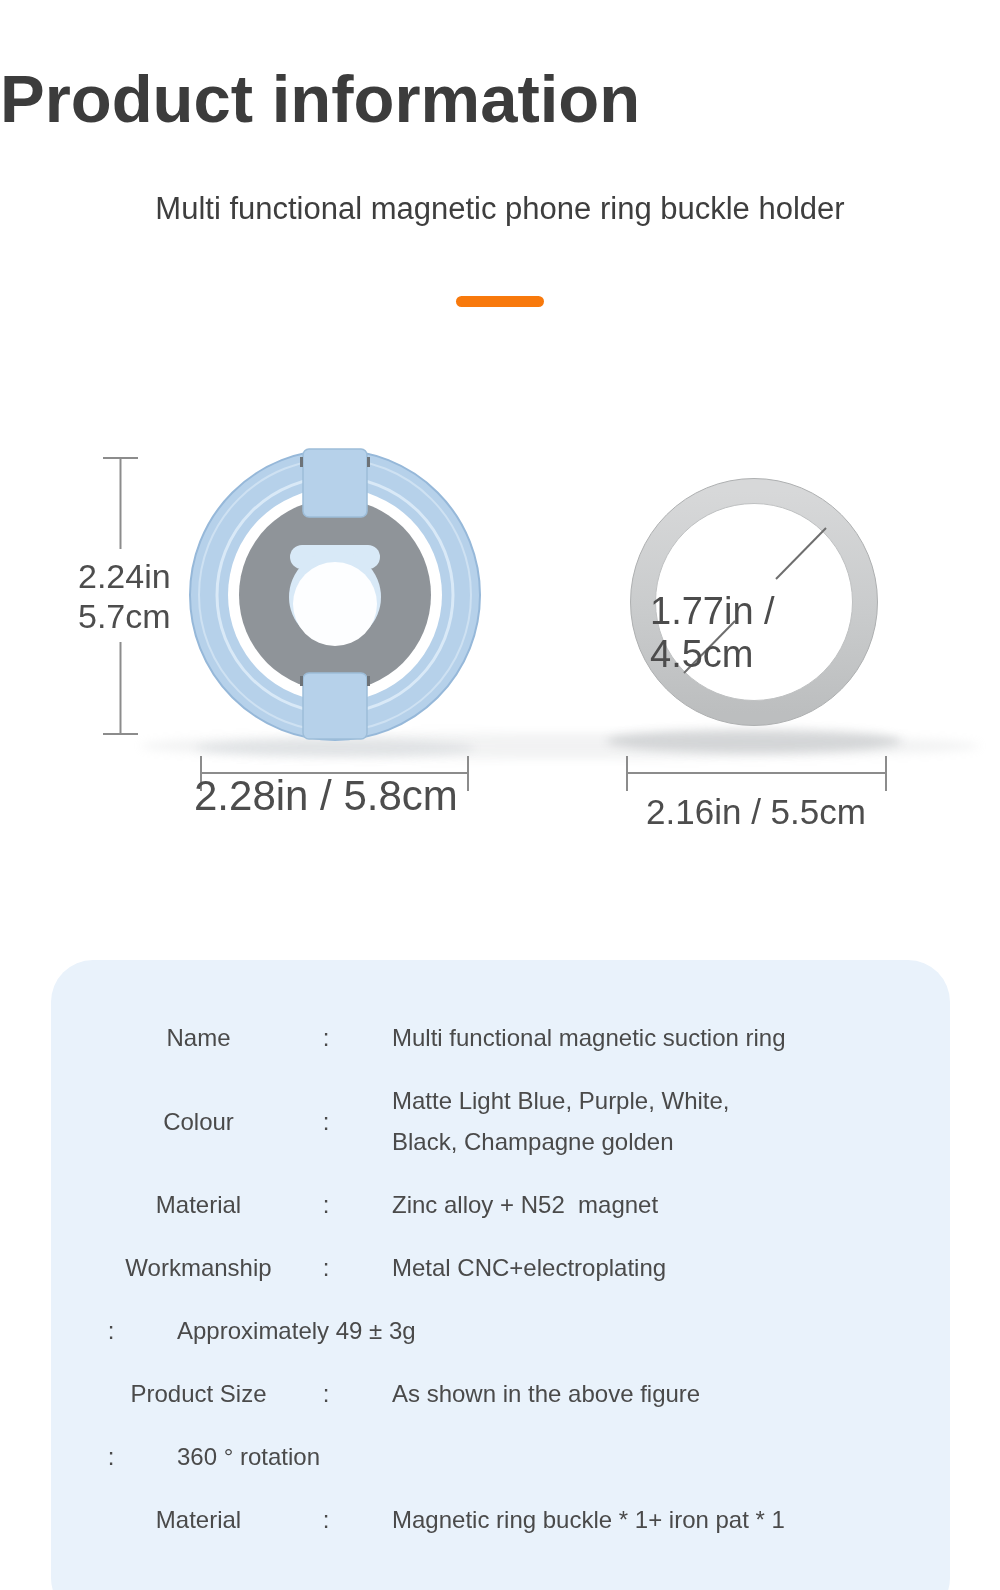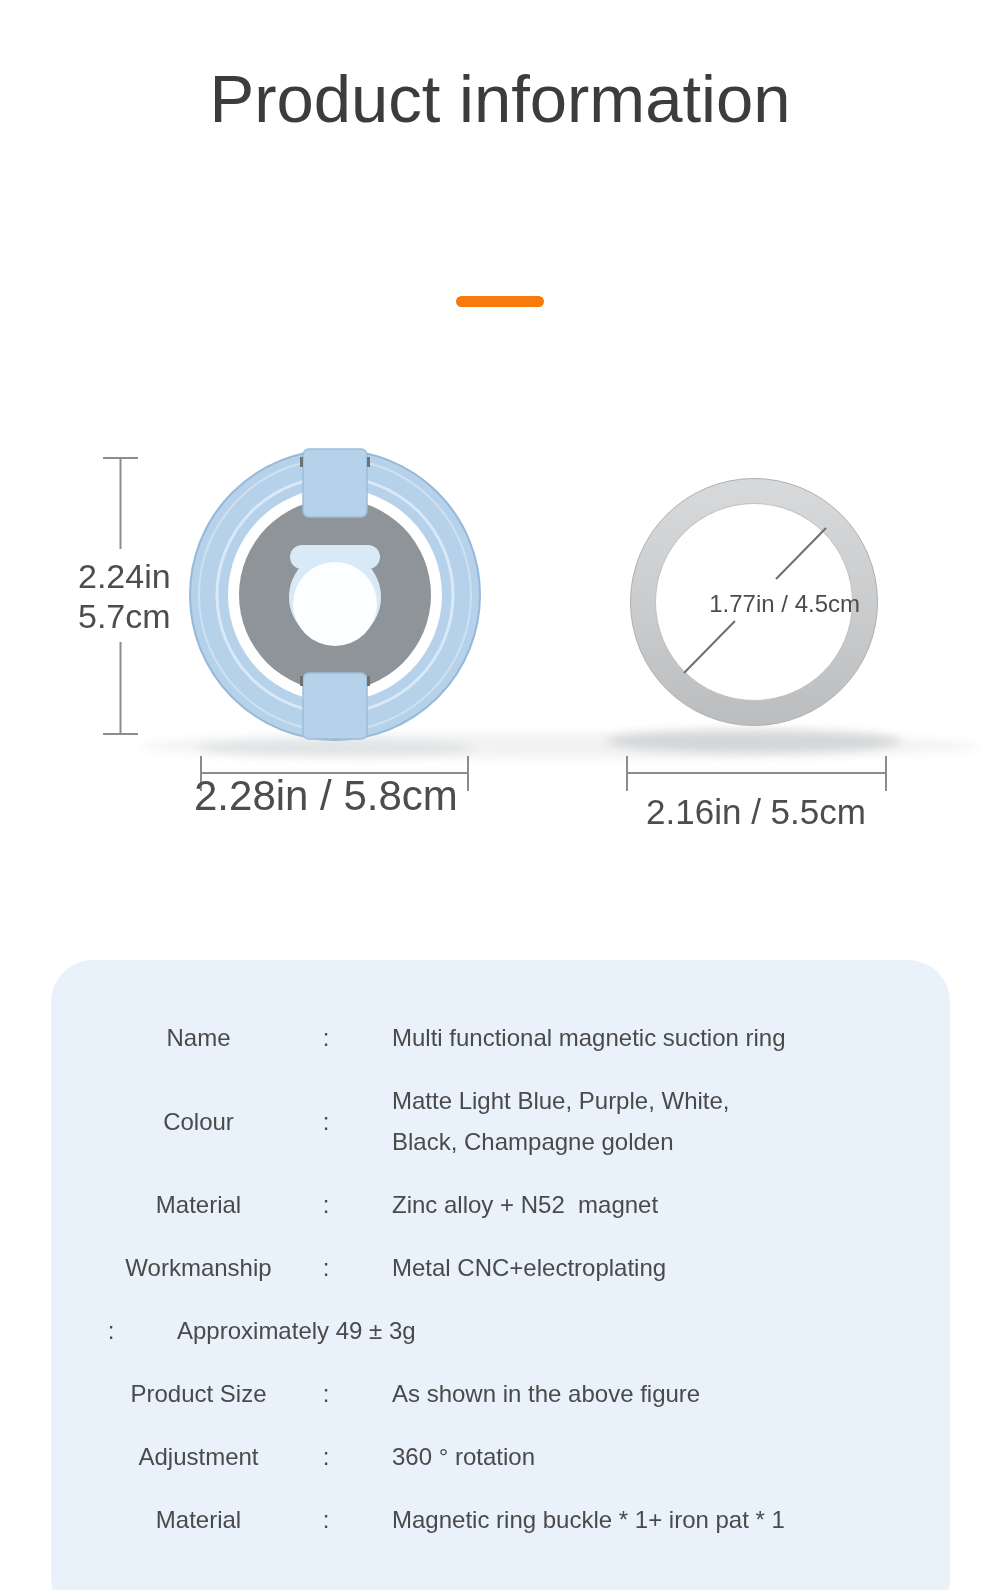--- a/index.html
+++ b/index.html
@@ -5,41 +5,41 @@
   html, body { margin: 0; padding: 0; }
   body {
     width: 1000px; height: 1590px; overflow: hidden;
     background: #ffffff;
     font-family: "Liberation Sans", sans-serif;
   }
   .canvas { position: relative; width: 1000px; height: 1590px; }
 
   .title {
     position: absolute; top: 62px; left: 0; width: 100%;
-    text-align: center; font-size: 67px; font-weight: 400;
+    font-size: 67px; font-weight: 700;
     color: #3c3c3c; line-height: 1.1;
   }
   .subtitle {
     position: absolute; top: 191px; left: 0; width: 100%;
     text-align: center; font-size: 31px; font-weight: 400;
     color: #3e3e3e;
   }
   .divider {
     position: absolute; top: 296px; left: 456px;
     width: 88px; height: 11px; border-radius: 6px;
     background: #f8790c;
   }
 
   .figure-svg { position: absolute; left: 0; top: 0; width: 1000px; height: 880px; }
 
   .dim-text { position: absolute; color: #4d4d4d; }
   .dim-vert { left: 68px; top: 556px; font-size: 34px; line-height: 40px; text-align: left; margin-left: 10px; }
   .dim-w-holder { left: 194px; top: 772px; width: 280px; text-align: left; font-size: 42px; }
   .dim-w-ring { left: 616px; top: 792px; width: 280px; text-align: center; font-size: 35px; }
-  .dim-diameter { left: 650px; top: 590px; width: 210px; text-align: right; font-size: 24px; color: #4c4c4c; }
+  .dim-diameter { left: 650px; top: 590px; width: 210px; text-align: left; font-size: 38px; color: #4c4c4c; }
 
   .spec-card {
     position: absolute; left: 51px; top: 960px; width: 899px; height: 660px;
     background: #e9f2fb; border-radius: 42px;
     box-sizing: border-box; padding: 57px 34px 0 40px;
   }
   .spec-row {
     display: flex; align-items: center;
     margin-bottom: 22px;
     font-size: 24px; line-height: 41px; color: #4a4a4a;
@@ -47,20 +47,21 @@
   .spec-label { flex: none; width: 215px; text-align: center; }
   .spec-colon { flex: none; width: 40px; text-align: center; }
   .spec-value { flex: 1; white-space: pre-wrap; margin-left: 46px; }
 </style>
 </head>
 <body>
 
 <div class="canvas">
 
   <div class="title">Product information</div>
+  <div class="subtitle">Multi functional magnetic phone ring buckle holder</div>
   <div class="divider"></div>
 
   <svg class="figure-svg" viewBox="0 0 1000 880">
     <defs>
       <linearGradient id="metal" x1="0" y1="0" x2="0" y2="1">
         <stop offset="0" stop-color="#d7d8d9"></stop>
         <stop offset="0.55" stop-color="#c9cbcc"></stop>
         <stop offset="1" stop-color="#bcbebf"></stop>
       </linearGradient>
       <filter id="soft" x="-50%" y="-50%" width="200%" height="200%">
@@ -152,21 +153,20 @@
     <div class="spec-row">
       <div class="spec-colon">:</div>
       <div class="spec-value">Approximately 49 ± 3g</div>
     </div>
     <div class="spec-row">
       <div class="spec-label">Product Size</div>
       <div class="spec-colon">:</div>
       <div class="spec-value">As shown in the above figure</div>
     </div>
     <div class="spec-row">
-      <div class="spec-label">Adjustment</div>
       <div class="spec-colon">:</div>
       <div class="spec-value">360 ° rotation</div>
     </div>
     <div class="spec-row">
       <div class="spec-label">Material</div>
       <div class="spec-colon">:</div>
       <div class="spec-value">Magnetic ring buckle * 1+ iron pat * 1</div>
     </div>
   </div>
 

